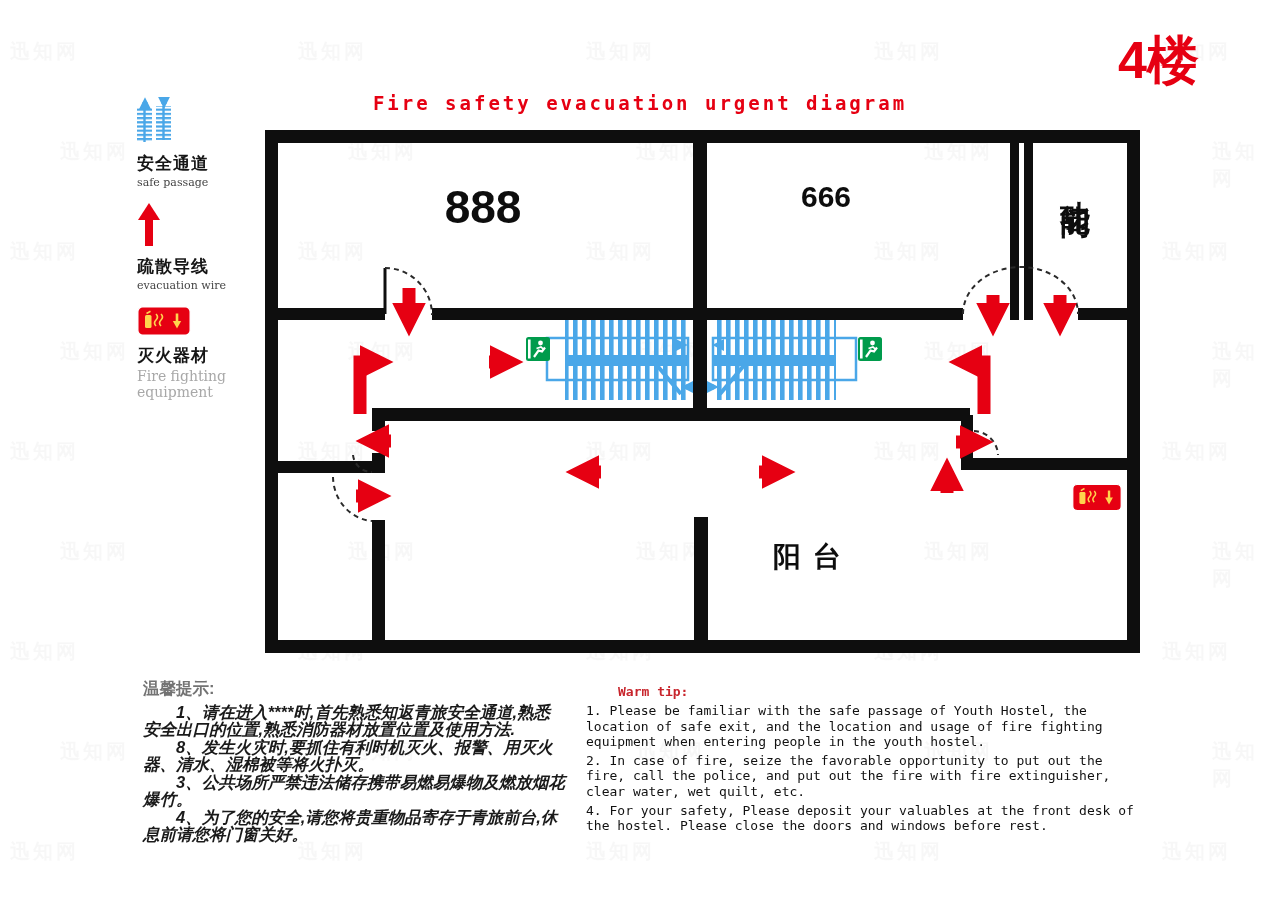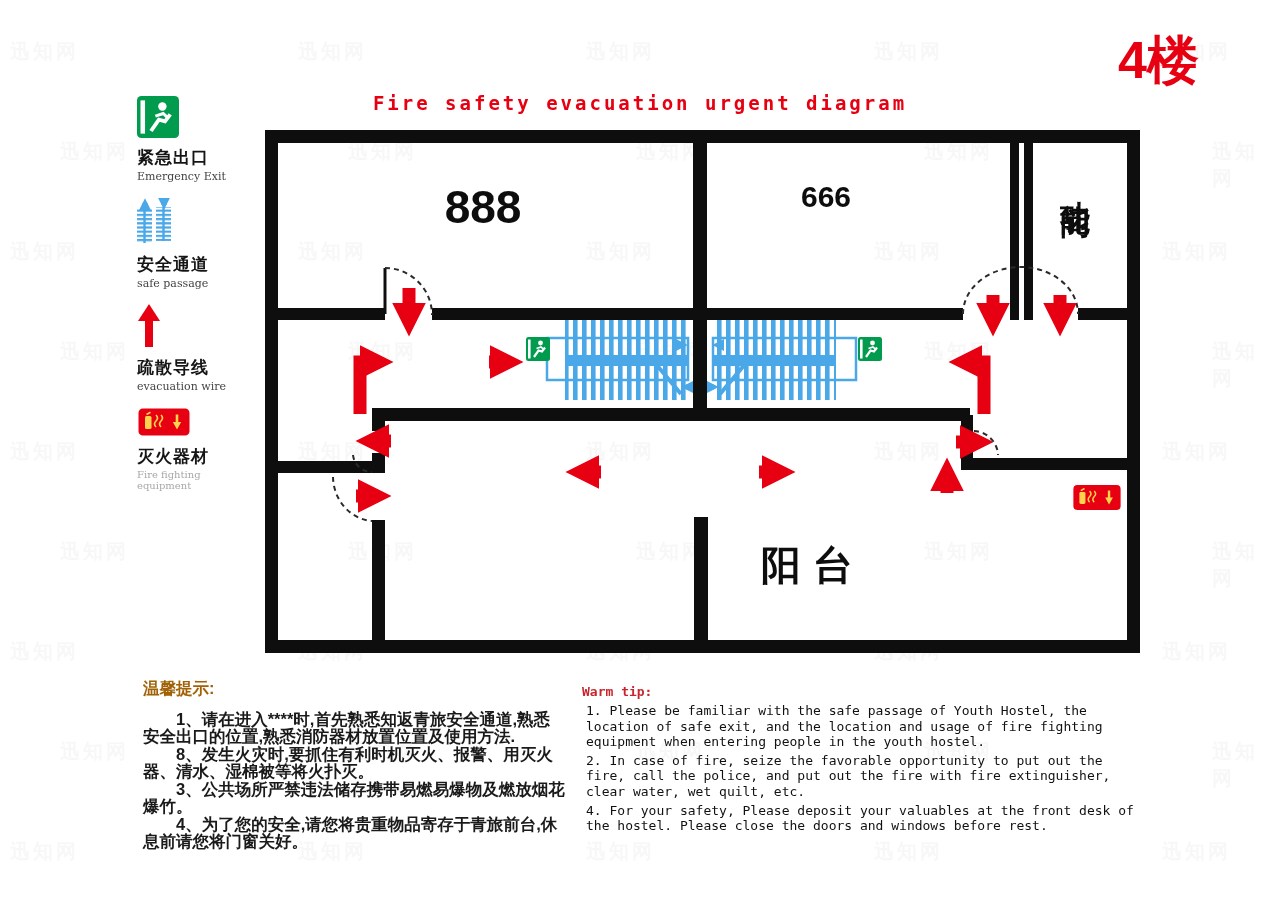--- a/index.html
+++ b/index.html
@@ -10,46 +10,46 @@
          font-size:58px;font-weight:bold;color:#e60012;letter-spacing:2px;line-height:66px;}
   .subtitle{position:absolute;top:92px;left:250px;width:780px;text-align:center;
          font-family:"DejaVu Sans Mono",monospace;font-weight:bold;font-size:19px;
          letter-spacing:3px;color:#e60012;}
   .floor{position:absolute;top:26px;left:1118px;font-size:52px;font-weight:bold;color:#e60012;}
   
   .legend{position:absolute;left:137px;top:96px;width:120px;}
   .lg-item{margin-bottom:14px;}
   .lg-cn{font-size:17px;font-weight:bold;color:#151515;margin-top:4px;letter-spacing:1px;}
   .lg-en{font-size:11px;font-family:"DejaVu Serif",serif;color:#444;margin-top:1px;}
-  .lg-en.faint{color:#a8a8a8;font-size:10px;}
+  .lg-en.faint{color:#a8a8a8;font-size:14px;}
   
   .room{position:absolute;font-weight:bold;color:#0d0d0d;}
   .r888{left:423px;top:180px;width:120px;text-align:center;font-size:46px;}
   .r666{left:801px;top:180px;width:120px;text-align:left;font-size:30px;}
   .rfunc{left:1054px;top:176px;height:110px;writing-mode:vertical-rl;text-orientation:upright;
          font-size:30px;letter-spacing:4px;}
-  .rbalc{left:748px;top:538px;width:130px;text-align:center;font-size:40px;letter-spacing:12px;}
+  .rbalc{left:748px;top:538px;width:130px;text-align:center;font-size:28px;letter-spacing:12px;}
   
   .plan{position:absolute;left:258px;top:125px;}
   .w{fill:#0e0e0e;}
   .leaf{stroke:#0e0e0e;stroke-width:3;}
   .dash{fill:none;stroke:#2a2a2a;stroke-width:2;stroke-dasharray:5 4;}
   .so{fill:none;stroke:#4aa7e8;stroke-width:2.5;}
   .sb{fill:#4aa7e8;}
   .sl{stroke:#4aa7e8;stroke-width:4;}
   .ra{fill:none;stroke:#e60012;stroke-width:13;}
   .ba{fill:none;stroke:#4aa7e8;stroke-width:5;}
   
   .tips-cn{position:absolute;left:143px;top:680px;width:422px;font-size:16.5px;
            line-height:17.5px;font-weight:600;color:#1a1a1a;}
-  .tc-title{color:#a16207;font-weight:bold;margin-bottom:13px;}
-  .tips-cn p{margin:0;text-indent:2em;}
+  .tc-title{color:#737373;font-weight:bold;margin-bottom:6px;}
+  .tips-cn p{margin:0;text-indent:2em;font-style:italic;}
   .tips-en{position:absolute;left:582px;top:684px;width:568px;
            font-family:"DejaVu Sans Mono",monospace;font-size:13px;line-height:15.3px;color:#111;}
-  .te-title{color:#c8252c;font-weight:bold;}
+  .te-title{color:#c8252c;font-weight:bold;margin-left:36px;}
   .tips-en p{margin:4px;}
   
   .wmlayer{position:absolute;inset:0;pointer-events:none;}
   .wm{position:absolute;font-size:20px;letter-spacing:3px;color:#777;opacity:0.05;font-weight:bold;}
 </style>
 </head>
 <body>
 
 <div class="page">
 
@@ -131,27 +131,20 @@
       <span class="wm" style="left: 586px; top: 838px;">迅知网</span>
       <span class="wm" style="left: 874px; top: 838px;">迅知网</span>
       <span class="wm" style="left: 1162px; top: 838px;">迅知网</span>
     </div>
 
   <div class="subtitle">Fire safety evacuation urgent diagram</div>
   <div class="floor">4楼</div>
 
   <div class="legend">
     <div class="lg-item">
-      <svg width="42" height="42">
-        <use href="#exsign" width="42" height="42"></use>
-        </svg>
-      <div class="lg-cn">紧急出口</div>
-      <div class="lg-en">Emergency Exit</div>
-    </div>
-    <div class="lg-item">
       <svg width="40" height="48">
         <path class="ba" d="M8,12 V6" stroke-width="3" marker-end="url(#ahb)"></path>
         <path class="ba" d="M27,2 V8" stroke-width="3" marker-end="url(#ahb)"></path>
         <rect x="0" y="12" width="15" height="34" fill="url(#hp2)"></rect>
         <rect x="19" y="10" width="15" height="34" fill="url(#hp2)"></rect>
         <line x1="7.5" y1="12" x2="7.5" y2="46" stroke="#4aa7e8" stroke-width="2.4"></line>
         <line x1="26.5" y1="10" x2="26.5" y2="44" stroke="#4aa7e8" stroke-width="2.4"></line>
       </svg>
       <div class="lg-cn">安全通道</div>
       <div class="lg-en">safe passage</div>

